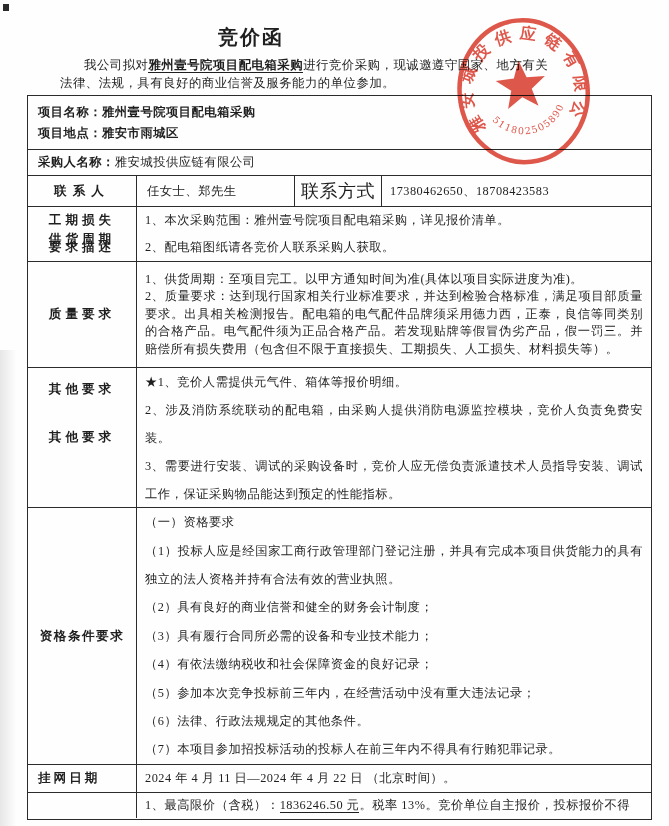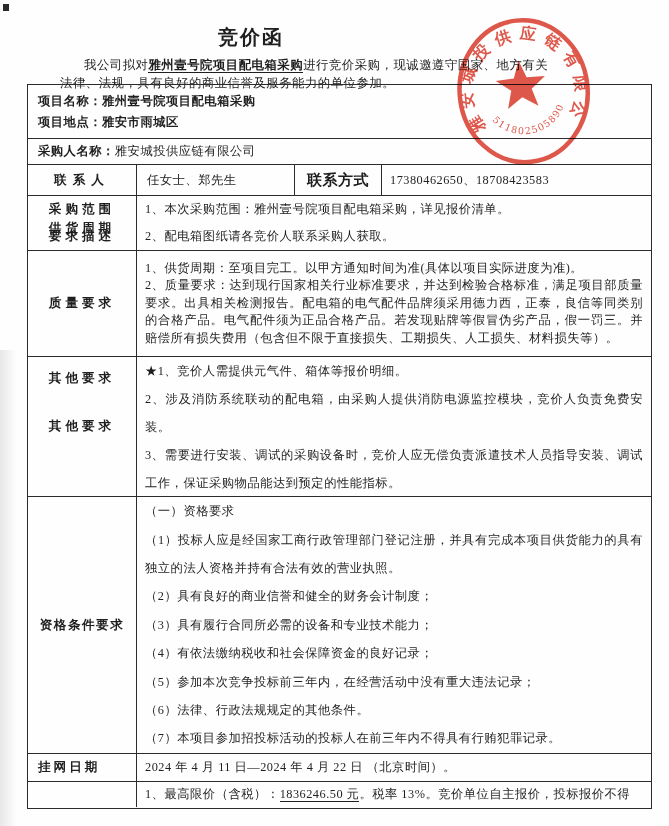--- a/index.html
+++ b/index.html
@@ -14,40 +14,40 @@
     background:linear-gradient(to right,rgba(110,110,110,.16),rgba(110,110,110,0) 75%);}
   
   .title{position:absolute;top:24px;left:0;width:502px;text-align:center;
     font-size:20px;font-weight:bold;letter-spacing:2px;}
   
   .intro{position:absolute;left:60px;top:56px;width:550px;
     font-size:12.4px;line-height:18px;letter-spacing:.5px;text-align:justify;}
   .intro .l1{text-indent:24px;}
   .u-proj{font-weight:bold;border-bottom:1.2px solid #1f1f1f;padding-bottom:0px;}
   
-  .tbl{position:absolute;left:27px;top:84px;width:625px;height:725px;
+  .tbl{position:absolute;left:27px;top:95px;width:625px;height:725px;
     border:1.5px solid #2b2b2b;box-sizing:border-box;
     font-size:12.3px;letter-spacing:.5px;}
   .row{display:flex;box-sizing:border-box;border-bottom:1px solid #2b2b2b;}
   .row:last-child{border-bottom:none;font-family:Liberation Serif, serif;}
   .lbl{width:109px;flex:0 0 109px;border-right:1px solid #2b2b2b;box-sizing:border-box;
     display:flex;flex-direction:column;justify-content:center;align-items:center;
     font-weight:bold;font-size:12.6px;letter-spacing:4px;text-align:center;}
   .val{flex:1;box-sizing:border-box;padding:0 8px;display:flex;flex-direction:column;justify-content:center;}
   .val p{margin:0;text-align:justify;}
   .b{font-weight:bold;}
   .full{flex:1;display:flex;flex-direction:column;justify-content:center;padding:0 10px;box-sizing:border-box;}
   
   .r1{height:54px;}
   .r1 .full div{line-height:21px;font-weight:bold;}
   .r2{height:26px;}
   .r3{height:31px;align-items:stretch;}
   .c-person{width:158px;flex:0 0 158px;border-right:1px solid #2b2b2b;display:flex;align-items:center;padding-left:10px;box-sizing:border-box;}
   .c-mlabel{width:87px;flex:0 0 87px;border-right:1px solid #2b2b2b;display:flex;align-items:center;justify-content:center;
-    font-weight:bold;font-size:15px;letter-spacing:.5px;box-sizing:border-box;}
+    font-weight:normal;font-size:18px;letter-spacing:.5px;box-sizing:border-box;}
   .c-phone{flex:1;display:flex;align-items:center;padding-left:8px;box-sizing:border-box;}
   .cc{display:flex;align-items:center;justify-content:center;font-weight:bold;font-size:12.6px;letter-spacing:6px;}
   .r4{height:55px;}
   .r4 .lbl{line-height:27px;}
   .r4 .val p{line-height:27.5px;}
   .r5{height:106px;}
   .r5 .lbl{line-height:31px;gap:44px;}
   .r5 .val p{line-height:17.6px;}
   .r6{height:140px;}
   .r6 .val p{line-height:28px;}
@@ -94,21 +94,21 @@
 
   <div class="row r3">
     <div class="lbl cc">联系人</div>
     <div class="c-person">任女士、郑先生</div>
     <div class="c-mlabel">联系方式</div>
     <div class="c-phone">17380462650、18708423583</div>
   </div>
 
   <div class="row r4">
     <div class="lbl">
-      <div>采购范围</div>
+      <div>工期损失</div>
       <div>要求描述</div>
     </div>
     <div class="val">
       <p>1、本次采购范围：雅州壹号院项目配电箱采购，详见报价清单。</p>
       <p>2、配电箱图纸请各竞价人联系采购人获取。</p>
     </div>
   </div>
 
   <div class="row r5">
     <div class="lbl">

